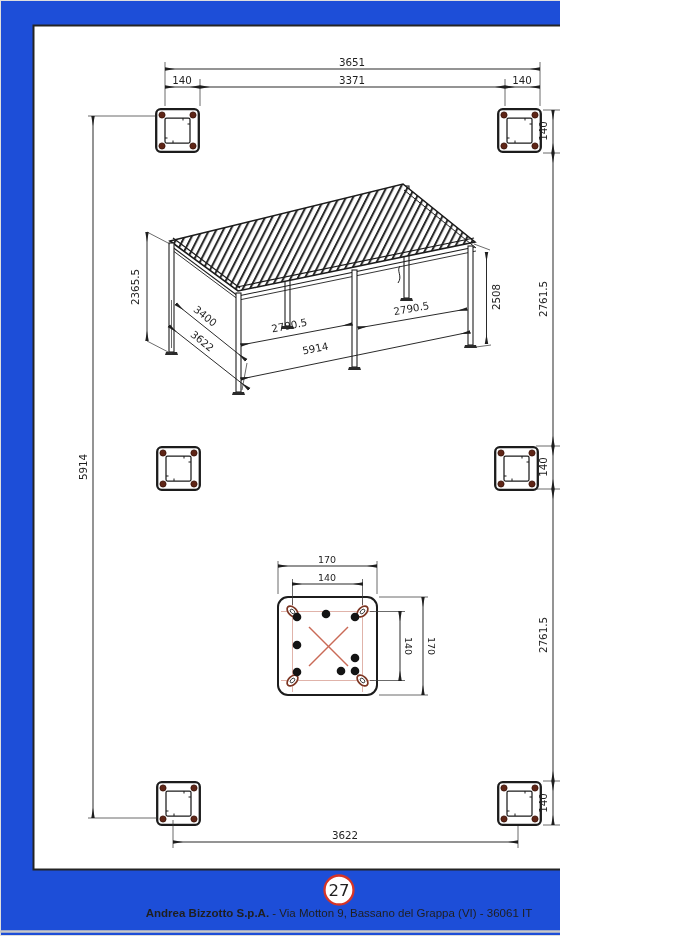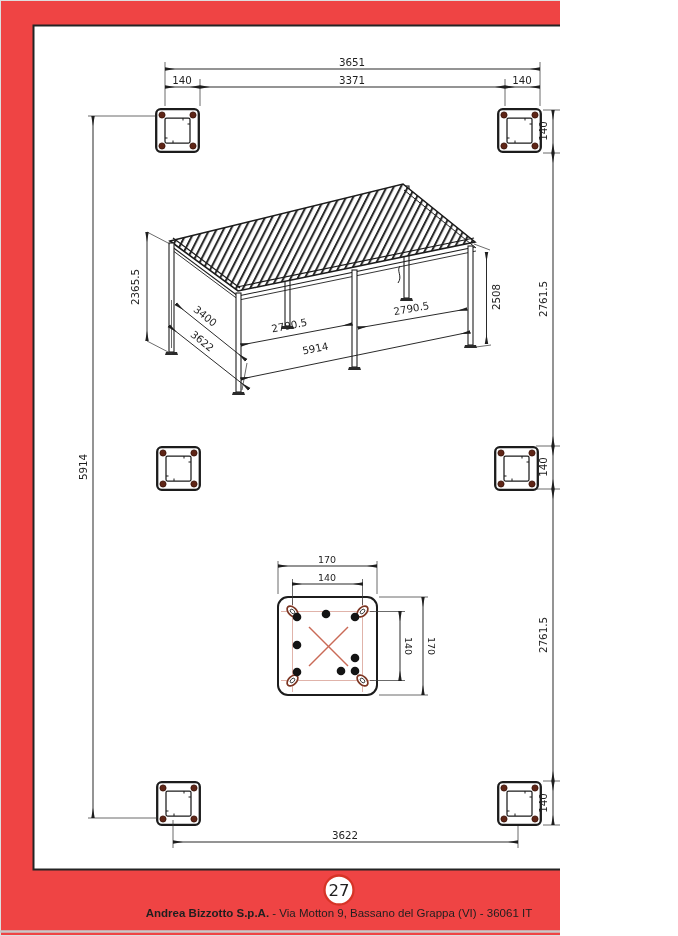--- a/index.html
+++ b/index.html
@@ -1,16 +1,16 @@
 <!DOCTYPE html>
 <html><head>
 <meta charset="utf-8">
 <style>
   html,body{margin:0;padding:0;background:#ffffff;}
-  .sheet{position:relative;width:560px;height:936px;background:#ef4444;overflow:hidden;
+  .sheet{position:relative;width:560px;height:936px;background:#1d4ed8;overflow:hidden;
          font-family:"DejaVu Sans", sans-serif;}
   svg text{fill:#1f1f1f;}
   .dimtxt{font-size:10.3px;}
   .dimtxt-sm{font-size:9.5px;}
   .pageno{font-size:20.5px;}
   .callout-num{font-size:16.5px;}
   .footer-txt{font-size:11.5px;font-family:"Liberation Sans", sans-serif;}
   .b{font-weight:bold;}
 </style>
 </head>

